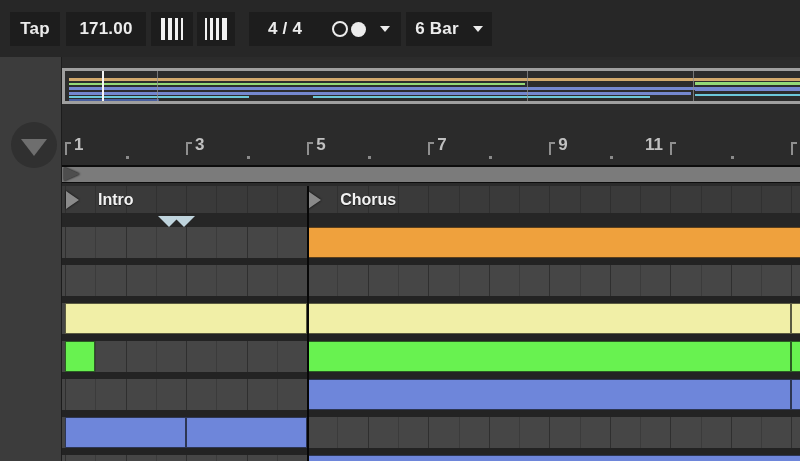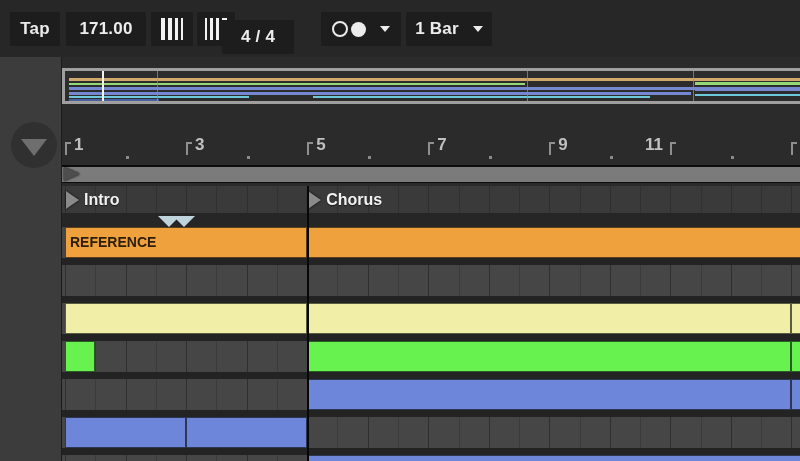--- a/index.html
+++ b/index.html
@@ -47,21 +47,21 @@
   
   .locator-row{position:absolute;left:62px;top:186px;width:738px;height:27px;background:#3a3a3a;}
   .gridlines{
     background-image:
       repeating-linear-gradient(90deg,#2f2f2f 0 1px,transparent 1px 60.54px),
       repeating-linear-gradient(90deg,rgba(0,0,0,.16) 0 1px,transparent 1px 30.27px);
     background-position:3px 0;
   }
   .locator{position:absolute;top:3px;height:22px;display:flex;align-items:center;}
   .locator .flag{width:0;height:0;border-top:9px solid transparent;border-bottom:9px solid transparent;border-left:13px solid #8a8a8a;filter:drop-shadow(0 0 1px #000);}
-  .locator .ltxt{color:#f2f2f2;font-size:16px;font-weight:700;margin-left:5px;text-shadow:0 1px 1px rgba(0,0,0,.6);}
+  .locator .ltxt{color:#f2f2f2;font-size:16px;font-weight:700;margin-left:19px;text-shadow:0 1px 1px rgba(0,0,0,.6);}
   .understrip{position:absolute;left:62px;top:213px;width:738px;height:14px;background:#262626;}
   .fade-tri{position:absolute;top:216px;width:0;height:0;border-left:11px solid transparent;border-right:11px solid transparent;border-top:11px solid #bfd4dd;}
   
   .trackrow{position:absolute;left:62px;width:738px;height:31px;background-color:#464646;}
   .clip{position:absolute;top:0;height:31px;box-sizing:border-box;border:1px solid rgba(10,10,10,.65);
         font-size:14px;font-weight:700;color:#2b1d08;line-height:29px;padding-left:4px;overflow:hidden;white-space:nowrap;}
   .edit-line{position:absolute;top:186px;height:275px;width:2px;background:#070707;}
 </style>
 </head>
 <body>
@@ -84,30 +84,30 @@
       </span>
     </div>
     <div class="tbtn" style="left:197px;width:38px;">
       <span class="bars">
         <i style="width:2px"></i>
           <i style="width:3px"></i>
           <i style="width:3px"></i>
           <i style="width:5px"></i>
       </span>
     </div>
-    <div class="tbtn" style="left:222px;width:72px;margin-top:8px;">
+    <div class="tbtn" style="left:249px;width:72px;">
       <span>4 / 4</span>
     </div>
     <div class="tbtn" style="left:321px;width:80px;">
       <span class="circ-outline"></span>
       <span class="circ-filled"></span>
       <span class="dd"></span>
     </div>
     <div class="tbtn" style="left:406px;width:86px;">
-      <span>1 Bar</span>
+      <span>6 Bar</span>
       <span class="dd"></span>
     </div>
   </div>
 
   <div class="leftcol">
     <div class="ov-toggle">
       <div class="tri"></div>
     </div>
   </div>
 
@@ -168,21 +168,20 @@
         <span class="flag"></span>
         <span class="ltxt">Chorus</span>
       </div>
     </div>
   <div class="understrip"></div>
   <div class="fade-tri" style="left:158px;"></div>
   <div class="fade-tri" style="left:173px;"></div>
 
   <div id="tracks">
       <div class="trackrow gridlines" style="top: 227px;">
-        <div class="clip" style="left: 3px; width: 242.16px; background: rgb(239, 161, 61);"><span>REFERENCE</span></div>
         <div class="clip" style="left: 245.16px; width: 493.401px; background: rgb(239, 161, 61);"></div>
       </div>
       <div class="trackrow gridlines" style="top: 265px;"></div>
       <div class="trackrow gridlines" style="top: 303px;">
         <div class="clip" style="left: 3px; width: 242.16px; background: rgb(241, 239, 167);"></div>
         <div class="clip" style="left: 245.16px; width: 484.32px; background: rgb(241, 239, 167);"></div>
         <div class="clip" style="left: 729.48px; width: 9.081px; background: rgb(241, 239, 167);"></div>
       </div>
       <div class="trackrow gridlines" style="top: 341px;">
         <div class="clip" style="left: 3px; width: 30.27px; background: rgb(104, 242, 80);"></div>

